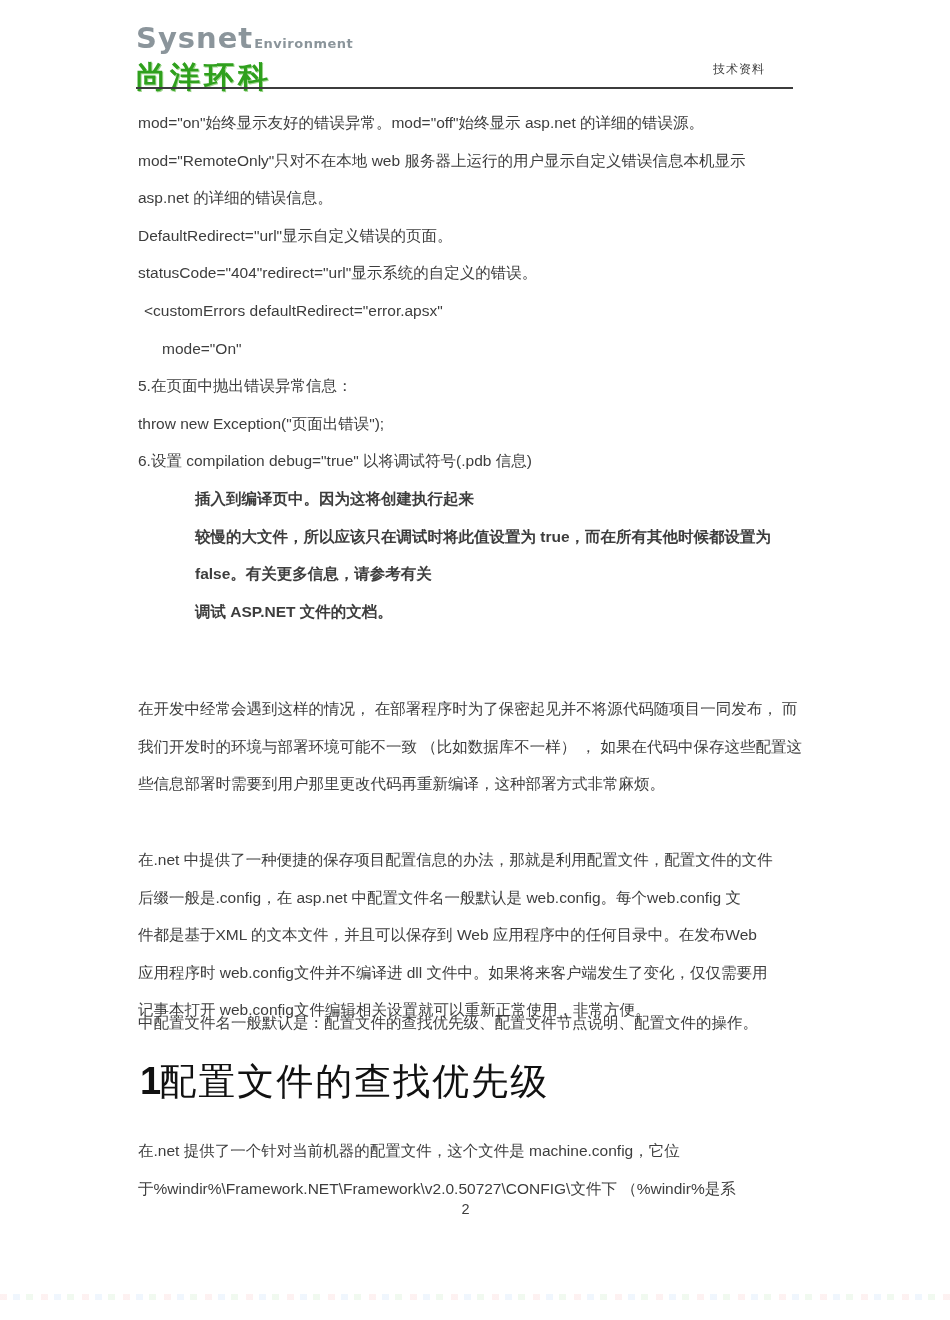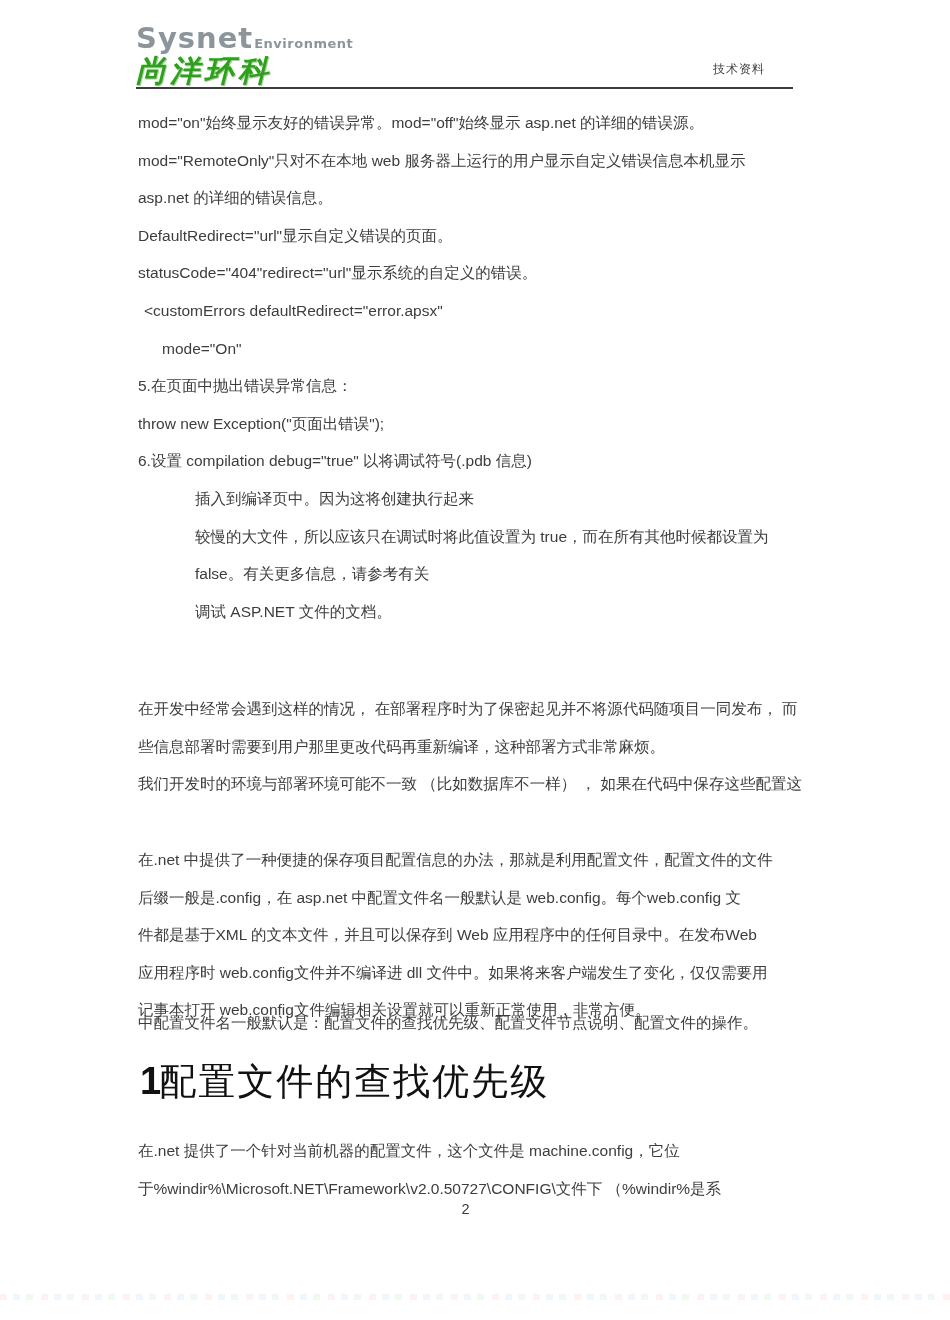--- a/index.html
+++ b/index.html
@@ -26,26 +26,25 @@
     font-weight:800;font-size:29px;letter-spacing:1px;
     color:var(--logo-gray);
   }
   .logo-sub{
     font-family:"DejaVu Sans",sans-serif;
     font-weight:800;font-size:13px;letter-spacing:0.5px;
     color:var(--logo-gray);
     margin-left:1px;
   }
   .logo-cn{
-    margin-top:3px;
+    margin-top:9px;
     font-family:"DejaVu Sans",sans-serif;
     font-weight:800;font-size:30px;letter-spacing:4px;
     color:var(--logo-green);
     text-shadow:1px 1px 0 #9fd58f;
-    font-style:italic;
   }
   .doc-type{
     position:absolute;left:713px;top:61px;
     font-size:12px;color:var(--text);letter-spacing:1px;
   }
   .header-rule{
     position:absolute;left:136px;top:87px;
     width:657px;height:2px;background:var(--rule);
   }
   
@@ -55,21 +54,21 @@
     color:var(--text);
   }
   .block .line{white-space:nowrap;}
   .b1{top:104px;}
   .b2{top:690px;}
   .b3{top:841px;}
   .b4{top:1004px;}
   .b5{top:1132px;}
   .ind-a{padding-left:6px;}
   .ind-b{padding-left:24px;}
-  .ind-c{padding-left:57px;}
+  .ind-c{padding-left:57px;font-weight:bold;}
   
   .section-heading{
     position:absolute;left:140px;top:1053px;
     line-height:56px;white-space:nowrap;
     color:var(--heading);
   }
   .section-heading .h-num{
     font-family:"Liberation Sans","DejaVu Sans",sans-serif;
     font-weight:bold;font-size:38px;
     margin-right:-2px;
@@ -118,42 +117,42 @@
     <div class="line">throw new Exception("页面出错误");</div>
     <div class="line">6.设置 compilation debug="true" 以将调试符号(.pdb 信息)</div>
     <div class="line ind-c">插入到编译页中。因为这将创建执行起来</div>
     <div class="line ind-c">较慢的大文件，所以应该只在调试时将此值设置为 true，而在所有其他时候都设置为</div>
     <div class="line ind-c">false。有关更多信息，请参考有关</div>
     <div class="line ind-c">调试 ASP.NET 文件的文档。</div>
   </div>
 
   <div class="block b2">
     <div class="line">在开发中经常会遇到这样的情况， 在部署程序时为了保密起见并不将源代码随项目一同发布， 而</div>
+    <div class="line">我们开发时的环境与部署环境可能不一致 （比如数据库不一样） ， 如果在代码中保存这些配置这</div>
     <div class="line">些信息部署时需要到用户那里更改代码再重新编译，这种部署方式非常麻烦。</div>
-    <div class="line">我们开发时的环境与部署环境可能不一致 （比如数据库不一样） ， 如果在代码中保存这些配置这</div>
   </div>
 
   <div class="block b3">
     <div class="line">在.net 中提供了一种便捷的保存项目配置信息的办法，那就是利用配置文件，配置文件的文件</div>
     <div class="line">后缀一般是.config，在 asp.net 中配置文件名一般默认是 web.config。每个web.config 文</div>
     <div class="line">件都是基于XML 的文本文件，并且可以保存到 Web 应用程序中的任何目录中。在发布Web</div>
     <div class="line">应用程序时 web.config文件并不编译进 dll 文件中。如果将来客户端发生了变化，仅仅需要用</div>
     <div class="line">记事本打开 web.config文件编辑相关设置就可以重新正常使用，非常方便。</div>
   </div>
 
   <div class="block b4">
     <div class="line">中配置文件名一般默认是：配置文件的查找优先级、配置文件节点说明、配置文件的操作。</div>
   </div>
 
   <div class="section-heading">
     <span class="h-num">1</span><span class="h-title">配置文件的查找优先级</span>
   </div>
 
   <div class="block b5">
     <div class="line">在.net 提供了一个针对当前机器的配置文件，这个文件是 machine.config，它位</div>
-    <div class="line">于%windir%\Microsoft.NET\Framework\v2.0.50727\CONFIG\文件下 （%windir%是系</div>
+    <div class="line">于%windir%\Framework.NET\Framework\v2.0.50727\CONFIG\文件下 （%windir%是系</div>
   </div>
 
   <div class="page-footer">2</div>
 
   <div class="page-edge-artifact"></div>
 
 </div>
 
 </body></html>

